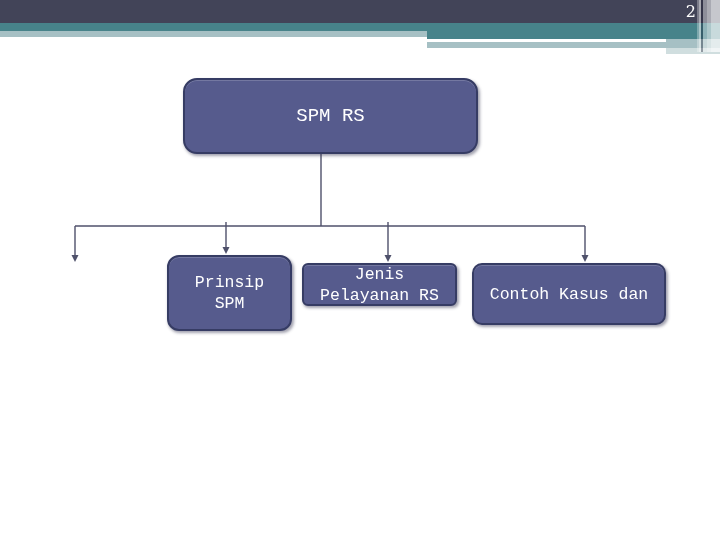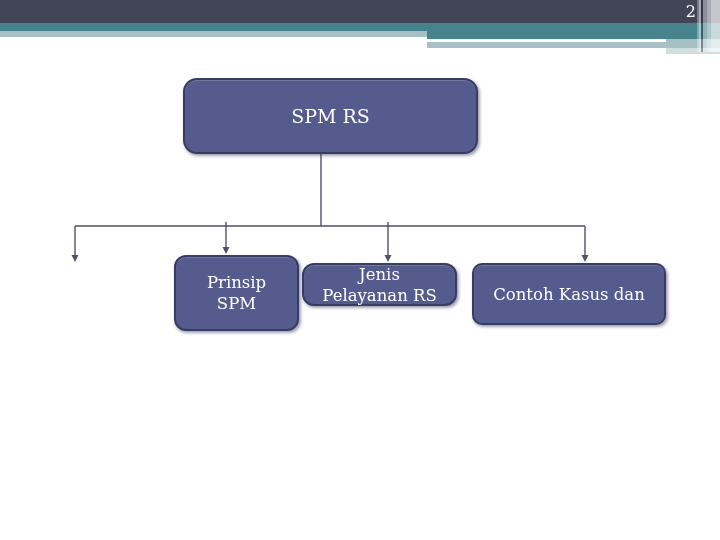--- a/index.html
+++ b/index.html
@@ -34,26 +34,27 @@
   .connectors polygon{fill:var(--connector,#4F516B);}
   
   .node{
     position:absolute;box-sizing:border-box;
     background:var(--box-fill,#565B8D);
     border:2.5px solid var(--box-border,#363C64);
     color:var(--text-color,#FFFFFF);
     display:flex;flex-direction:column;justify-content:center;
     text-align:center;
     box-shadow:1.5px 2px 3px rgba(50,50,80,0.45), inset 0 1px 0 rgba(255,255,255,0.18);
+    font-family:Liberation Mono, monospace;
   }
   .node .line{display:block;}
   .node-root{left:183px;top:78px;width:295px;height:76px;border-radius:14px;font-size:19px;}
   .node-c0{left:19px; top:263px;width:141px;height:46px;border-radius:10px;font-size:16.5px;line-height:21px;}
-  .node-c1{left:174px;top:255px;width:125px;height:76px;border-radius:12px;font-size:16.5px;line-height:21px;}
-  .node-c2{left:302px;top:263px;width:155px;height:43px;border-radius:12px;font-size:16.5px;line-height:21px;}
+  .node-c1{left:167px;top:255px;width:125px;height:76px;border-radius:12px;font-size:16.5px;line-height:21px;}
+  .node-c2{left:302px;top:263px;width:155px;height:43px;border-radius:6px;font-size:16.5px;line-height:21px;}
   .node-c3{left:472px;top:263px;width:194px;height:62px;border-radius:10px;font-size:16.5px;line-height:21px;}
 </style>
 </head>
 <body>
 
 <div class="slide">
 
   <div class="band band-dark"></div>
   <div class="band band-teal"></div>
   <div class="band band-light-left"></div>

